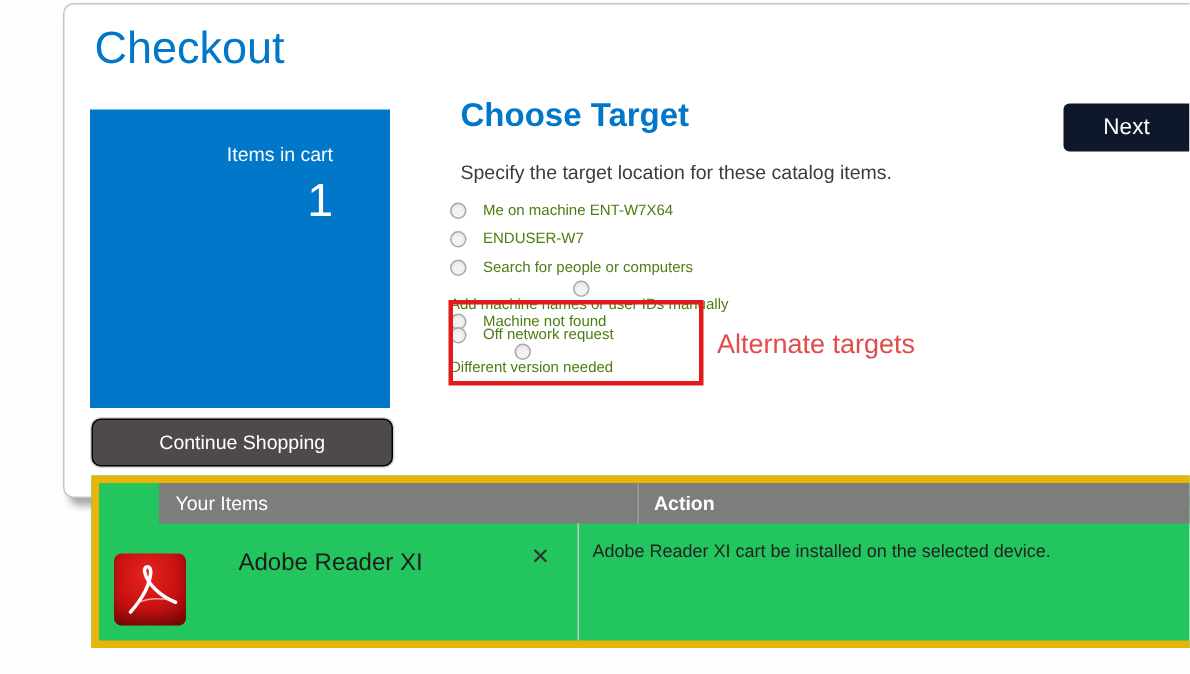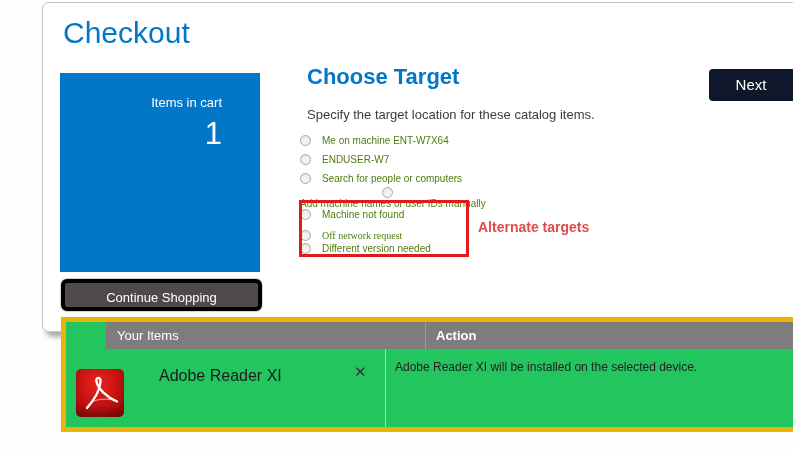--- a/index.html
+++ b/index.html
@@ -21,21 +21,21 @@
   
   .cart-box {
     position:absolute; left:17px; top:70px; width:200px; height:199px;
     background:#0077c8; color:#fff; text-align:right;
   }
   .cart-label { position:absolute; right:38px; top:22px; font-size:13px; }
   .cart-count { position:absolute; right:38px; top:43px; font-size:31px; font-weight:400; }
 
   .continue-btn {
     position:absolute; left:18px; top:276px; width:201px; height:32px;
-    background:#4f4a4a; border:4px solid #000000; border-radius:6px;
+    background:#4f4a4a; border:1px solid #000000; border-radius:6px;
     color:#fff; font-size:13px; text-align:center; line-height:30px;
     box-shadow:0 0 0 1px #d7d7d7; cursor:pointer;
   }
 
   
   .section-title {
     position:absolute; left:264px; top:61px;
     font-size:22px; font-weight:700; color:#0077c8;
   }
   .instructions {
@@ -49,21 +49,21 @@
     border:1px solid #a8a8a8; margin-right:11px; flex:0 0 auto;
   }
   .radio-label { font-size:10px; color:#4d7c0f; white-space:nowrap;text-align:right; }
 
   .red-box {
     position:absolute; left:256px; top:197px; width:170px; height:57px;
     border:3px solid #e01b1b; pointer-events:none;
   }
   .annotation {
     position:absolute; left:435px; top:216px;
-    font-size:14px; font-weight:bold; color:#e14b4b;
+    font-size:18px; font-weight:normal; color:#e14b4b;
   }
 
   
   .next-btn {
     position:absolute; left:666px; top:66px; width:84px; height:32px;
     background:#0f172a; border-radius:4px 0 0 4px; color:#fff;
     font-size:15px; text-align:center; line-height:32px; cursor:pointer;
   }
   .next-btn::after {
     content:""; position:absolute; left:84px; top:0;
@@ -122,25 +122,25 @@
       <span class="radio-label">Search for people or computers</span>
     </div>
     <div class="radio-row" style="top:184px;flex-direction:column;">
       <span class="radio-circle"></span>
       <span class="radio-label">Add machine names or user IDs manually</span>
     </div>
     <div class="radio-row" style="top:203px;">
       <span class="radio-circle"></span>
       <span class="radio-label">Machine not found</span>
     </div>
-    <div class="radio-row" style="top:224px;font-family:Liberation Serif, serif;">
+    <div class="radio-row" style="top:212px;">
       <span class="radio-circle"></span>
       <span class="radio-label">Off network request</span>
     </div>
-    <div class="radio-row" style="top:237px;">
+    <div class="radio-row" style="top:226px;flex-direction:column;">
       <span class="radio-circle"></span>
       <span class="radio-label">Different version needed</span>
     </div>
 
     <div class="red-box"></div>
     <div class="annotation">Alternate targets</div>
 
     <div class="next-btn">Next</div>
 
     <div class="items-table">
@@ -152,18 +152,18 @@
 
       <div>
         <div class="app-icon">
           <svg width="48" height="48" viewBox="0 0 48 48">
             <path d="M11 39 C19 30 24 20 24.5 12.5 C24.8 7.5 19.5 7.8 20.5 12.5 C22 19.5 30 28 41 32.5" fill="none" stroke="#ffffff" stroke-width="2.4" stroke-linecap="round"></path>
             <path d="M15 33 C22 30 30 29.5 37 31" fill="none" stroke="#ffdddd" stroke-width="1" opacity="0.7"></path>
           </svg>
         </div>
         <div class="item-name">Adobe Reader XI</div>
         <div class="remove-x">✕</div>
-        <div class="action-text">Adobe Reader XI will be installed on the selected device.</div>
+        <div class="action-text">Adobe Reader XI cart be installed on the selected device.</div>
       </div>
     </div>
 
   </div>
 </div>
 
 </body></html>

